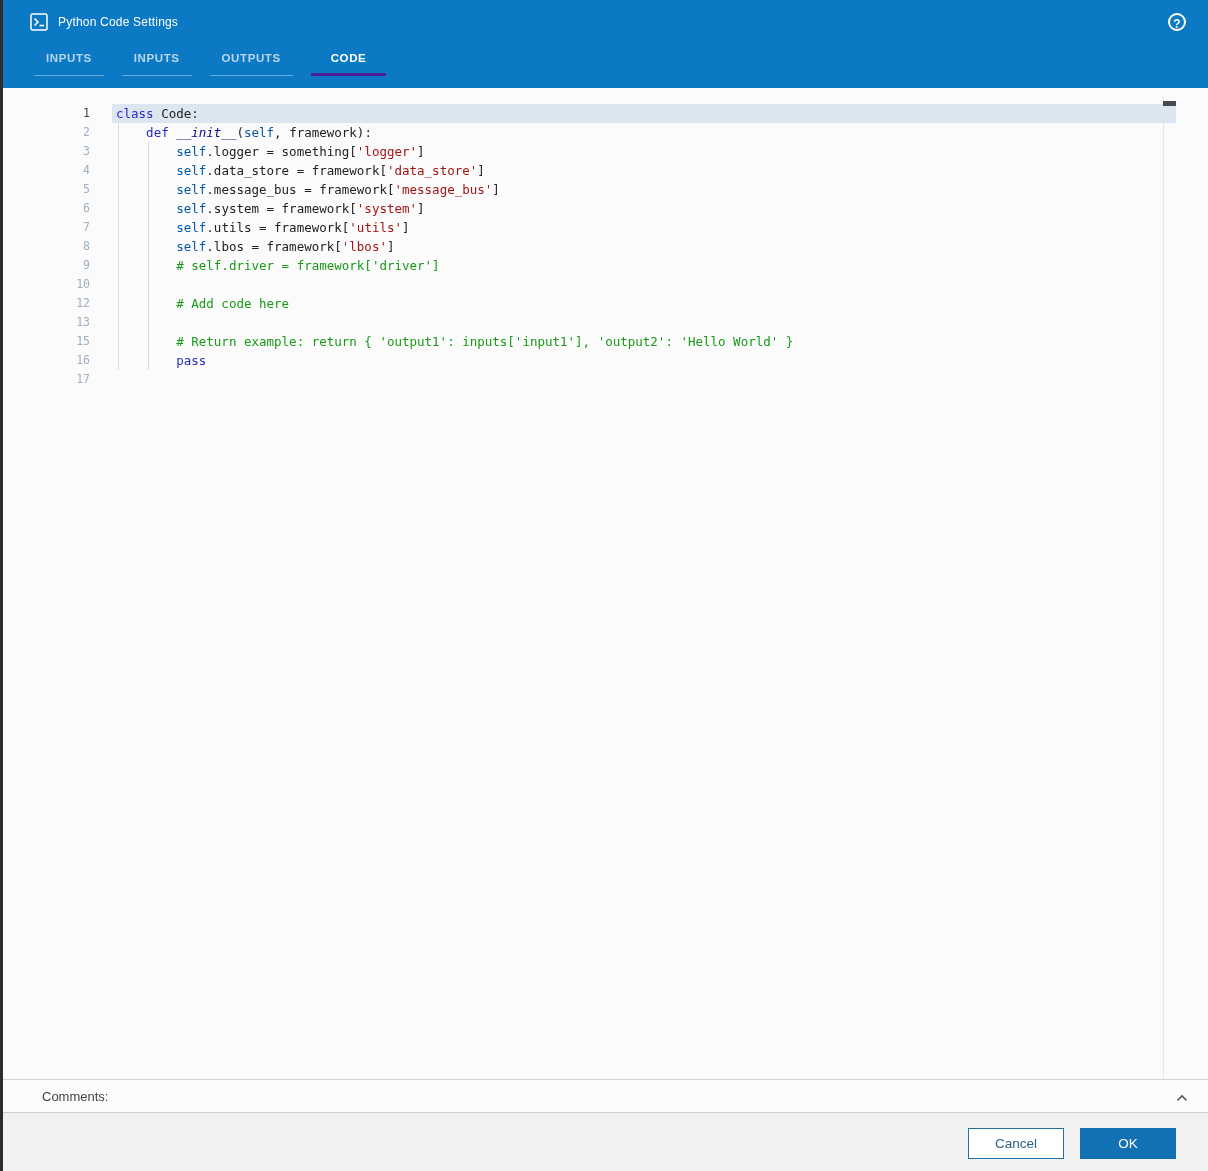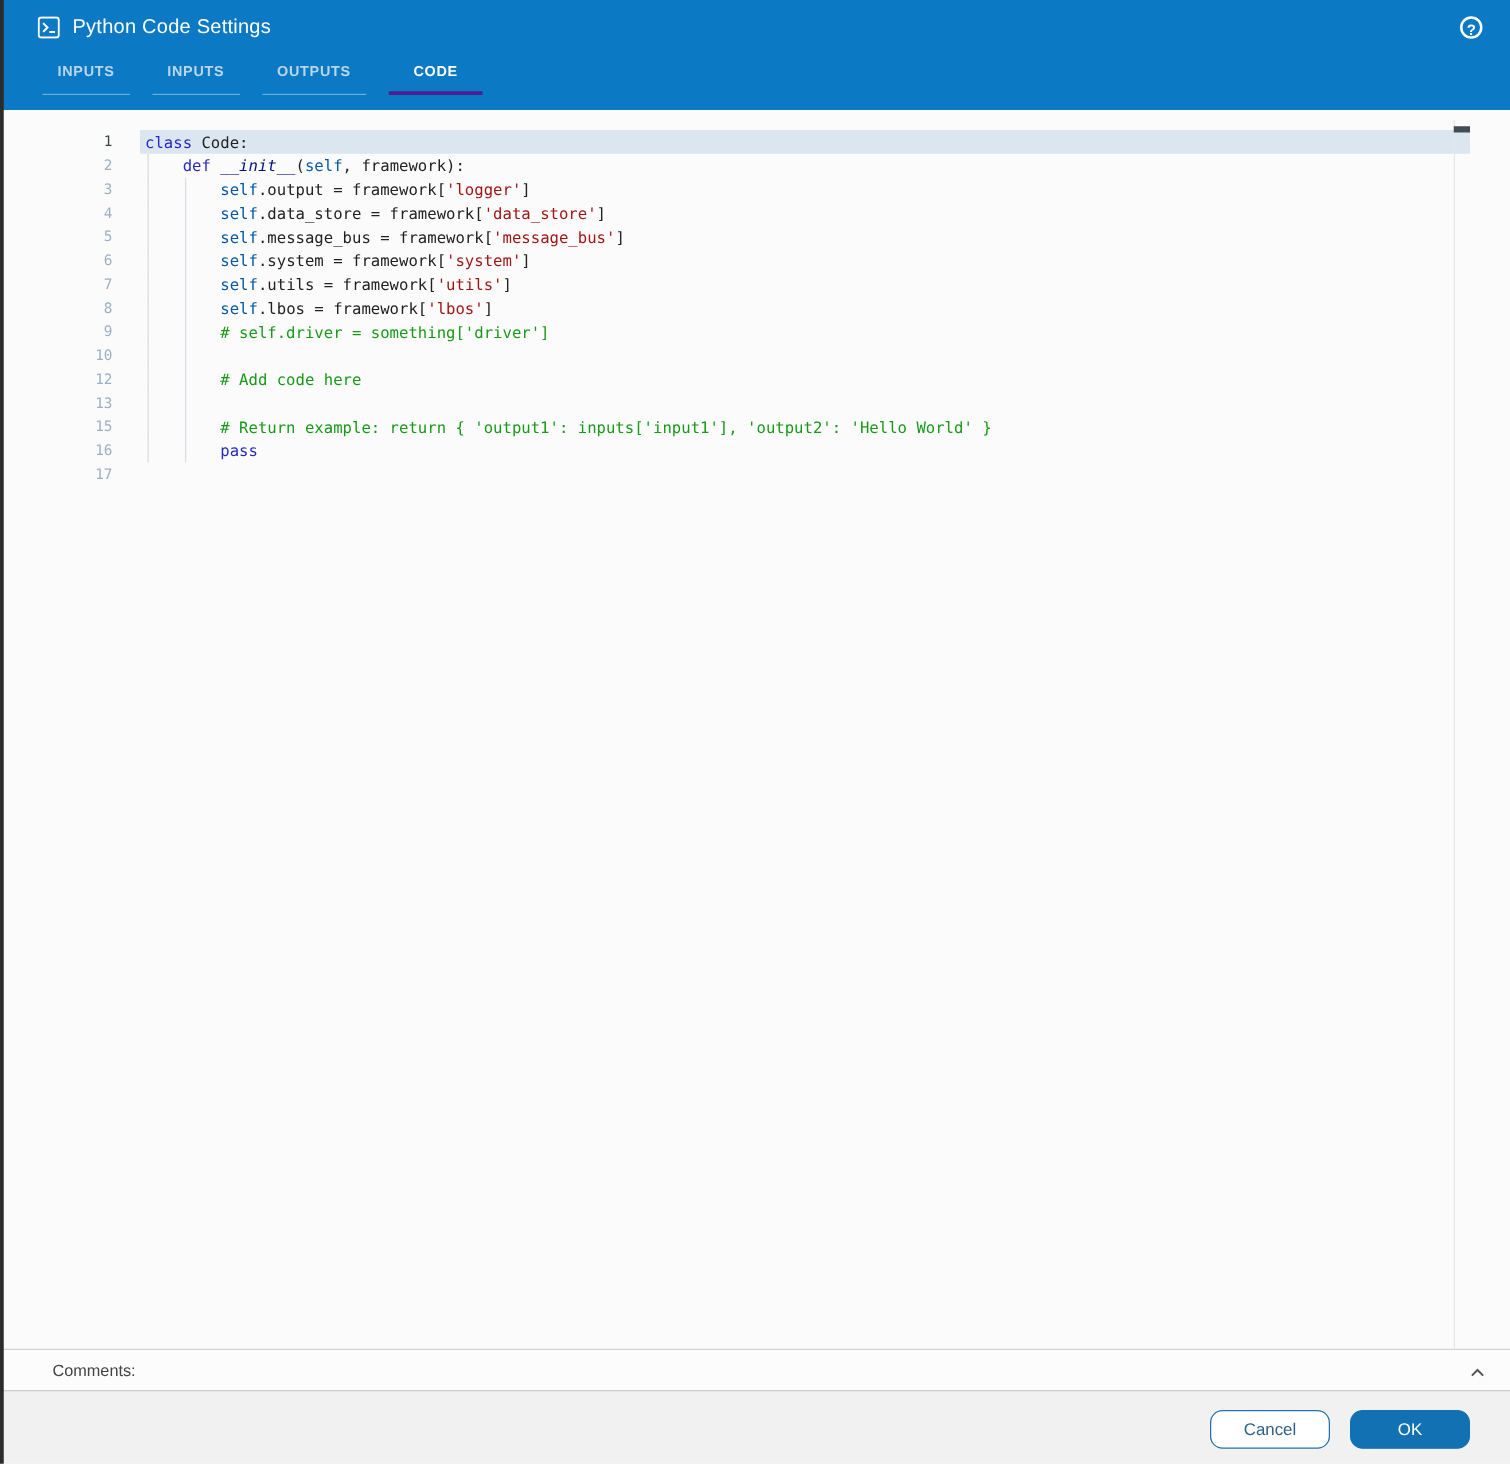--- a/index.html
+++ b/index.html
@@ -19,21 +19,21 @@
     --tok-s:#a31515; --tok-c:#189a18; --tok-p:#222222;
     --comments-text:#444444; --row-border:#d2d2d2;
     --footer-bg:#f1f1f2; --cancel-border:#2272ab; --cancel-text:#2e6186;
     --ok-bg:#1171b2; --ok-text:#ffffff; --edge:#2c2c2c;
   }
   .left-edge{position:absolute;left:0;top:0;width:3px;height:1171px;background:var(--edge);z-index:30;}
 
   
   .header{position:absolute;left:0;top:0;width:1208px;height:88px;background:var(--header-bg);z-index:10;}
   .title-row{position:absolute;left:30px;top:13px;display:flex;align-items:center;gap:10px;}
-  .title{color:var(--header-text);font-size:16px;letter-spacing:.2px;}
+  .title{color:var(--header-text);font-size:12px;letter-spacing:.2px;}
   .term-icon{width:18px;height:18px;display:block;}
   .help{position:absolute;right:22px;top:13px;width:18px;height:18px;border:2px solid #fff;
         border-radius:50%;color:#fff;font-size:12px;font-weight:bold;line-height:18px;
         text-align:center;cursor:pointer;box-sizing:border-box;}
   .tabs{position:absolute;left:34px;top:46px;display:flex;gap:18px;}
   .tab{color:var(--tab-inactive);font-size:11.5px;font-weight:600;letter-spacing:.6px;
        padding:6px 12px 11px 12px;border-bottom:1px solid var(--tab-line-inactive);cursor:pointer;}
   .tab.active{color:#fff;padding:6px 20px 9px 20px;border-bottom:3px solid #4c1d95;}
 
   
@@ -57,21 +57,21 @@
   
   .comments{position:absolute;left:0;top:1079px;width:1208px;height:33px;background:#fcfcfc;
             border-top:1px solid var(--row-border);box-sizing:border-box;display:flex;align-items:center;}
   .comments-label{margin-left:42px;font-size:13px;color:var(--comments-text);}
   .chev{position:absolute;right:20px;top:12px;width:12px;height:12px;cursor:pointer;}
   .chev svg{display:block;}
 
   
   .footer{position:absolute;left:0;top:1112px;width:1208px;height:59px;background:var(--footer-bg);
           border-top:1px solid #cdcdcd;box-sizing:border-box;}
-  .btn{position:absolute;top:15px;height:31px;width:96px;border-radius:10px;font-size:13.5px;
+  .btn{position:absolute;top:15px;height:31px;width:96px;border-radius:0;font-size:13.5px;
        font-family:"Liberation Sans", sans-serif;cursor:pointer;box-sizing:border-box;}
   .btn-cancel{right:144px;background:#fff;border:1px solid var(--cancel-border);color:var(--cancel-text);}
   .btn-ok{right:32px;background:var(--ok-bg);border:1px solid var(--ok-bg);color:var(--ok-text);}
 </style>
 </head>
 <body>
 
 <div class="left-edge"></div>
 
 <div class="header">
@@ -100,21 +100,21 @@
         <div class="code active"><span class="t-k">class</span><span class="t-p"> Code:</span></div>
       </div>
       <div class="line">
         <div class="num">2</div>
         <div class="gap"></div>
         <div class="code"><i class="guide" style="left: 6px;"></i><span class="t-p">    </span><span class="t-k">def</span><span class="t-p"> </span><span class="t-d">__init__</span><span class="t-p">(</span><span class="t-v">self</span><span class="t-p">, framework):</span></div>
       </div>
       <div class="line">
         <div class="num">3</div>
         <div class="gap"></div>
-        <div class="code"><i class="guide" style="left: 6px;"></i><i class="guide" style="left: 36.12px;"></i><span class="t-p">        </span><span class="t-v">self</span><span class="t-p">.output = framework[</span><span class="t-s">'logger'</span><span class="t-p">]</span></div>
+        <div class="code"><i class="guide" style="left: 6px;"></i><i class="guide" style="left: 36.12px;"></i><span class="t-p">        </span><span class="t-v">self</span><span class="t-p">.logger = something[</span><span class="t-s">'logger'</span><span class="t-p">]</span></div>
       </div>
       <div class="line">
         <div class="num">4</div>
         <div class="gap"></div>
         <div class="code"><i class="guide" style="left: 6px;"></i><i class="guide" style="left: 36.12px;"></i><span class="t-p">        </span><span class="t-v">self</span><span class="t-p">.data_store = framework[</span><span class="t-s">'data_store'</span><span class="t-p">]</span></div>
       </div>
       <div class="line">
         <div class="num">5</div>
         <div class="gap"></div>
         <div class="code"><i class="guide" style="left: 6px;"></i><i class="guide" style="left: 36.12px;"></i><span class="t-p">        </span><span class="t-v">self</span><span class="t-p">.message_bus = framework[</span><span class="t-s">'message_bus'</span><span class="t-p">]</span></div>
@@ -130,21 +130,21 @@
         <div class="code"><i class="guide" style="left: 6px;"></i><i class="guide" style="left: 36.12px;"></i><span class="t-p">        </span><span class="t-v">self</span><span class="t-p">.utils = framework[</span><span class="t-s">'utils'</span><span class="t-p">]</span></div>
       </div>
       <div class="line">
         <div class="num">8</div>
         <div class="gap"></div>
         <div class="code"><i class="guide" style="left: 6px;"></i><i class="guide" style="left: 36.12px;"></i><span class="t-p">        </span><span class="t-v">self</span><span class="t-p">.lbos = framework[</span><span class="t-s">'lbos'</span><span class="t-p">]</span></div>
       </div>
       <div class="line">
         <div class="num">9</div>
         <div class="gap"></div>
-        <div class="code"><i class="guide" style="left: 6px;"></i><i class="guide" style="left: 36.12px;"></i><span class="t-p">        </span><span class="t-c"># self.driver = something['driver']</span></div>
+        <div class="code"><i class="guide" style="left: 6px;"></i><i class="guide" style="left: 36.12px;"></i><span class="t-p">        </span><span class="t-c"># self.driver = framework['driver']</span></div>
       </div>
       <div class="line">
         <div class="num">10</div>
         <div class="gap"></div>
         <div class="code"><i class="guide" style="left: 6px;"></i><i class="guide" style="left: 36.12px;"></i></div>
       </div>
       <div class="line">
         <div class="num">12</div>
         <div class="gap"></div>
         <div class="code"><i class="guide" style="left: 6px;"></i><i class="guide" style="left: 36.12px;"></i><span class="t-p">        </span><span class="t-c"># Add code here</span></div>

